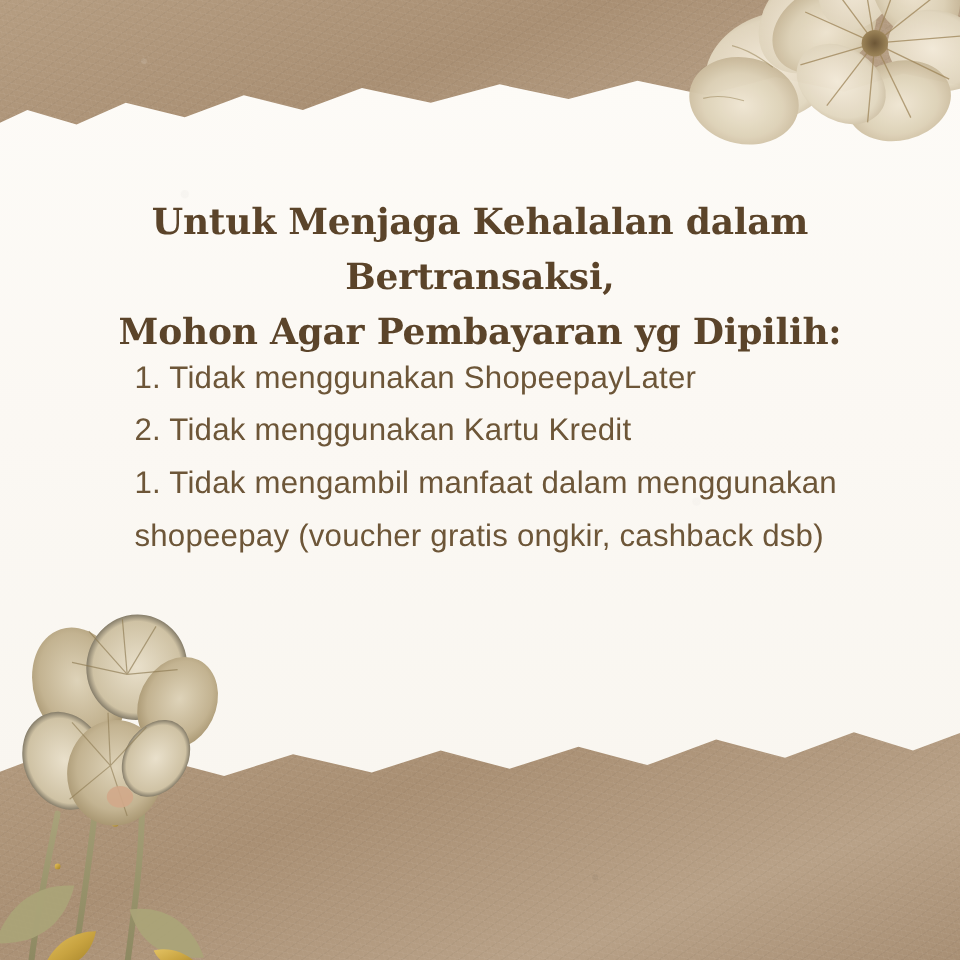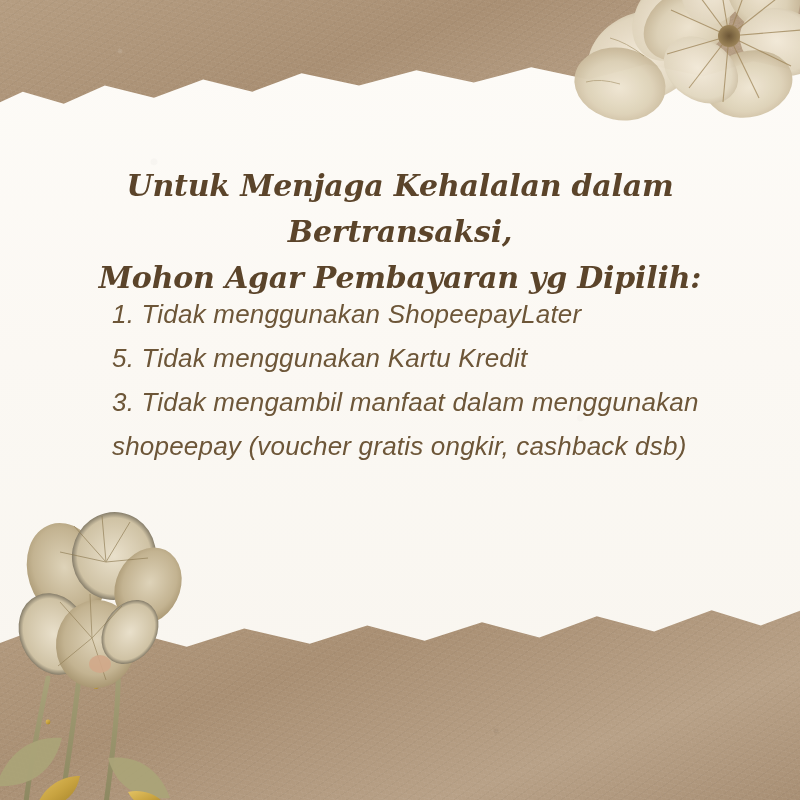--- a/index.html
+++ b/index.html
@@ -78,21 +78,20 @@
   }
 
   
   .content {
     position: absolute;
     left: 0;
     top: 0;
     width: 800px;
     height: 642px;
     pointer-events: none;
-    font-style: italic;
   }
   .headline {
     position: absolute;
     top: 163px;
     left: 0;
     width: 800px;
     text-align: center;
     font-family: "DejaVu Serif", serif;
     font-weight: bold;
     font-size: 30px;
@@ -263,18 +262,18 @@
   </div>
 
   <div class="content">
     <div class="headline">
       <span>Untuk Menjaga Kehalalan dalam Bertransaksi,</span>
       <span class="line2">Mohon Agar Pembayaran yg Dipilih:</span>
     </div>
 
     <div class="list">
       <p class="item">1. Tidak menggunakan ShopeepayLater</p>
-      <p class="item">5. Tidak menggunakan Kartu Kredit</p>
-      <p class="item">3. Tidak mengambil manfaat dalam menggunakan shopeepay (voucher gratis ongkir, cashback dsb)</p>
+      <p class="item">2. Tidak menggunakan Kartu Kredit</p>
+      <p class="item">1. Tidak mengambil manfaat dalam menggunakan shopeepay (voucher gratis ongkir, cashback dsb)</p>
     </div>
   </div>
 
 </div>
 
 </body></html>

